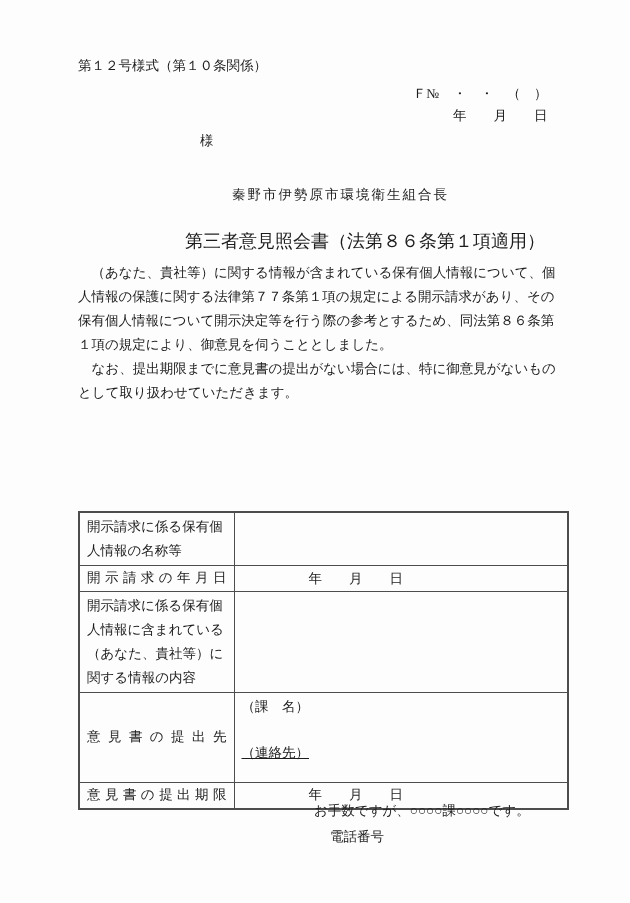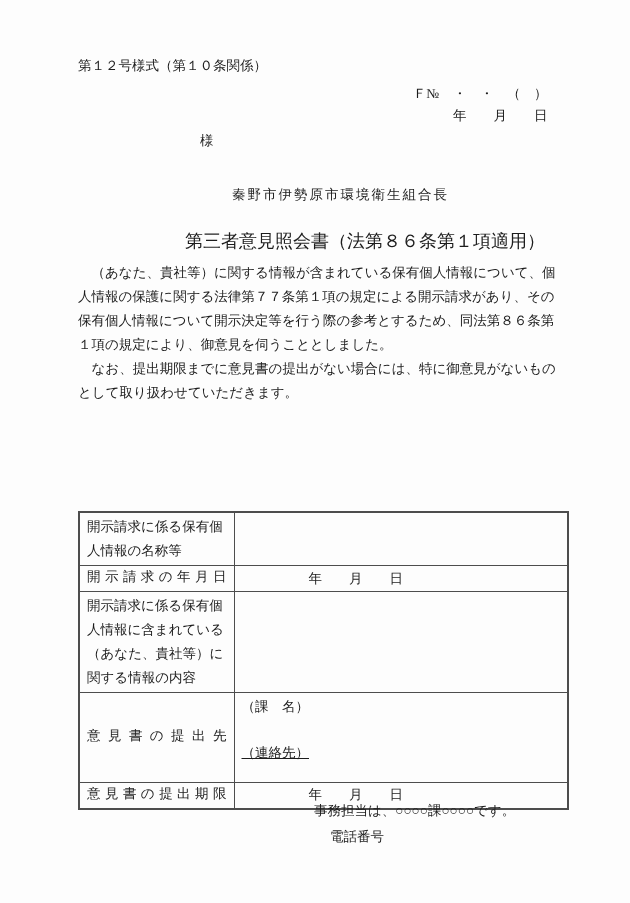--- a/index.html
+++ b/index.html
@@ -37,21 +37,21 @@
     border:1px solid #4d4d4d;
     padding:2px 7px;
     overflow:hidden;
   }
   col.c-label{width:155px;}
   col.c-value{width:334px;}
   tr.r1{height:50px;} tr.r2{height:26px;} tr.r3{height:94px;}
   tr.r4{height:90px;} tr.r5{height:26px;}
   td.label{white-space:pre-line;line-height:24px;vertical-align:top;}
   td.label.vmid{vertical-align:middle;line-height:1.2;}
-  td.jlabel{text-align:justify;text-align-last:justify;font-family:Liberation Mono, monospace;}
+  td.jlabel{text-align:justify;text-align-last:justify;}
   td.value{vertical-align:top;}
   td.value.datecell{vertical-align:middle;padding-left:74px;white-space:pre;}
   td.value .vline1{padding-top:3px;white-space:pre;}
   td.value .vline2{margin-top:28px;white-space:pre;text-decoration:underline;}
   .footer-contact{left:314px;top:802px;}
   .footer-phone{left:314px;top:828px;margin-left:16px;}
 </style>
 </head>
 <body>
 
@@ -107,17 +107,17 @@
         <div class="vline2">（連絡先）</div>
       </td>
     </tr>
     <tr class="r5">
       <td class="label vmid jlabel">意見書の提出期限</td>
       <td class="value datecell">年　　月　　日</td>
     </tr>
   </tbody>
     </table>
 
-  <div class="abs txt footer-contact">事務担当は、○○○○課○○○○です。</div>
+  <div class="abs txt footer-contact">お手数ですが、○○○○課○○○○です。</div>
 
   <div class="abs txt footer-phone">電話番号</div>
 
 </div>
 
 </body></html>

